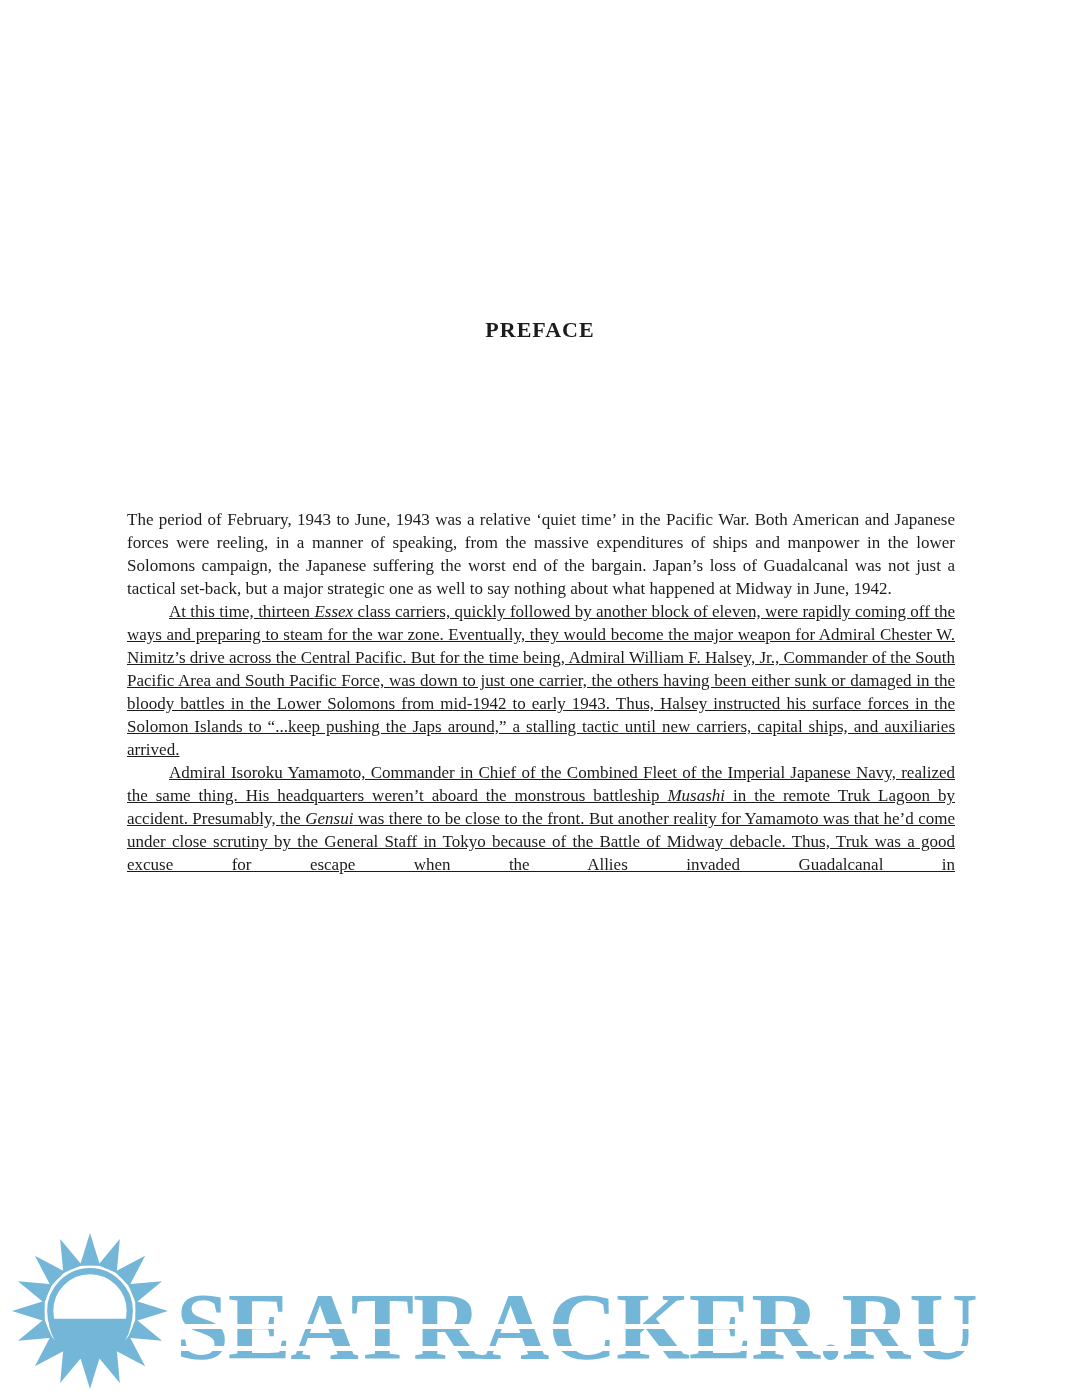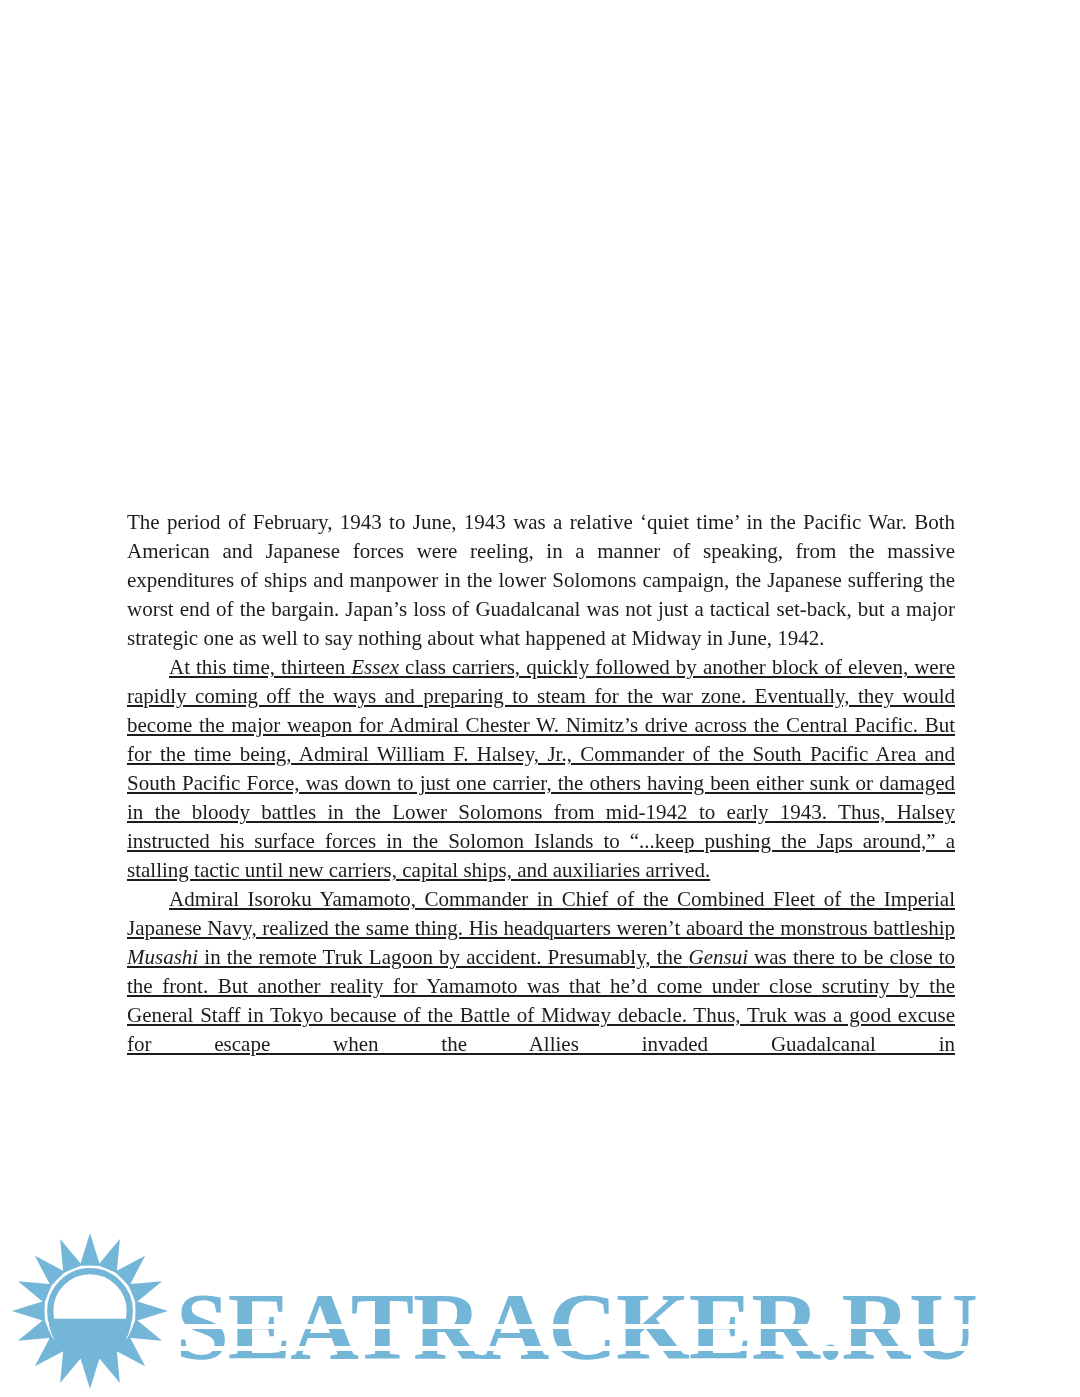--- a/index.html
+++ b/index.html
@@ -18,22 +18,22 @@
     margin:0;
     text-align:center;
     font-size:22px;
     font-weight:bold;
     letter-spacing:1px;
   }
   .body-text{
     position:absolute;
     left:127px;top:508px;
     width:828px;
-    font-size:21px;
-    line-height:29px;
+    font-size:17px;
+    line-height:23px;
     text-align:justify;
   }
   p.para{margin:0;padding:0;}
   p.para.indent{text-indent:42px;text-decoration:underline;}
   p.para.last{text-align-last:justify;}
   em{font-style:italic;}
 
   .watermark{
     position:absolute;
     left:0;bottom:6px;
@@ -66,20 +66,21 @@
     background:#ffffff;
   }
   .stripe-1{bottom:40px;}
   .stripe-2{bottom:62px;}
 </style>
 </head>
 <body>
 
 <div class="page" style="--wm: #74b6d8;">
 
+  <h1 class="title">PREFACE</h1>
 
   <div class="body-text">
       <p class="para"><span>The period of February, 1943 to June, 1943 was a relative ‘quiet time’ in the Pacific War. Both American and Japanese forces were reeling, in a manner of speaking, from the massive expenditures of ships and manpower in the lower Solomons campaign, the Japanese suffering the worst end of the bargain. Japan’s loss of Guadalcanal was not just a tactical set-back, but a major strategic one as well to say nothing about what happened at Midway in June, 1942.</span></p>
       <p class="para indent"><span>At this time, thirteen </span><em>Essex</em><span> class carriers, quickly followed by another block of eleven, were rapidly coming off the ways and preparing to steam for the war zone. Eventually, they would become the major weapon for Admiral Chester W. Nimitz’s drive across the Central Pacific. But for the time being, Admiral William F. Halsey, Jr., Commander of the South Pacific Area and South Pacific Force, was down to just one carrier, the others having been either sunk or damaged in the bloody battles in the Lower Solomons from mid-1942 to early 1943. Thus, Halsey instructed his surface forces in the Solomon Islands to “...keep pushing the Japs around,” a stalling tactic until new carriers, capital ships, and auxiliaries arrived.</span></p>
       <p class="para indent last"><span>Admiral Isoroku Yamamoto, Commander in Chief of the Combined Fleet of the Imperial Japanese Navy, realized the same thing. His headquarters weren’t aboard the monstrous battleship </span><em>Musashi</em><span> in the remote Truk Lagoon by accident. Presumably, the </span><em>Gensui</em><span> was there to be close to the front. But another reality for Yamamoto was that he’d come under close scrutiny by the General Staff in Tokyo because of the Battle of Midway debacle. Thus, Truk was a good excuse for escape when the Allies invaded Guadalcanal in</span></p>
     </div>
 
   <div class="watermark">
     <span class="sun">
       <svg viewBox="0 0 100 100" width="156" height="156" aria-hidden="true">

